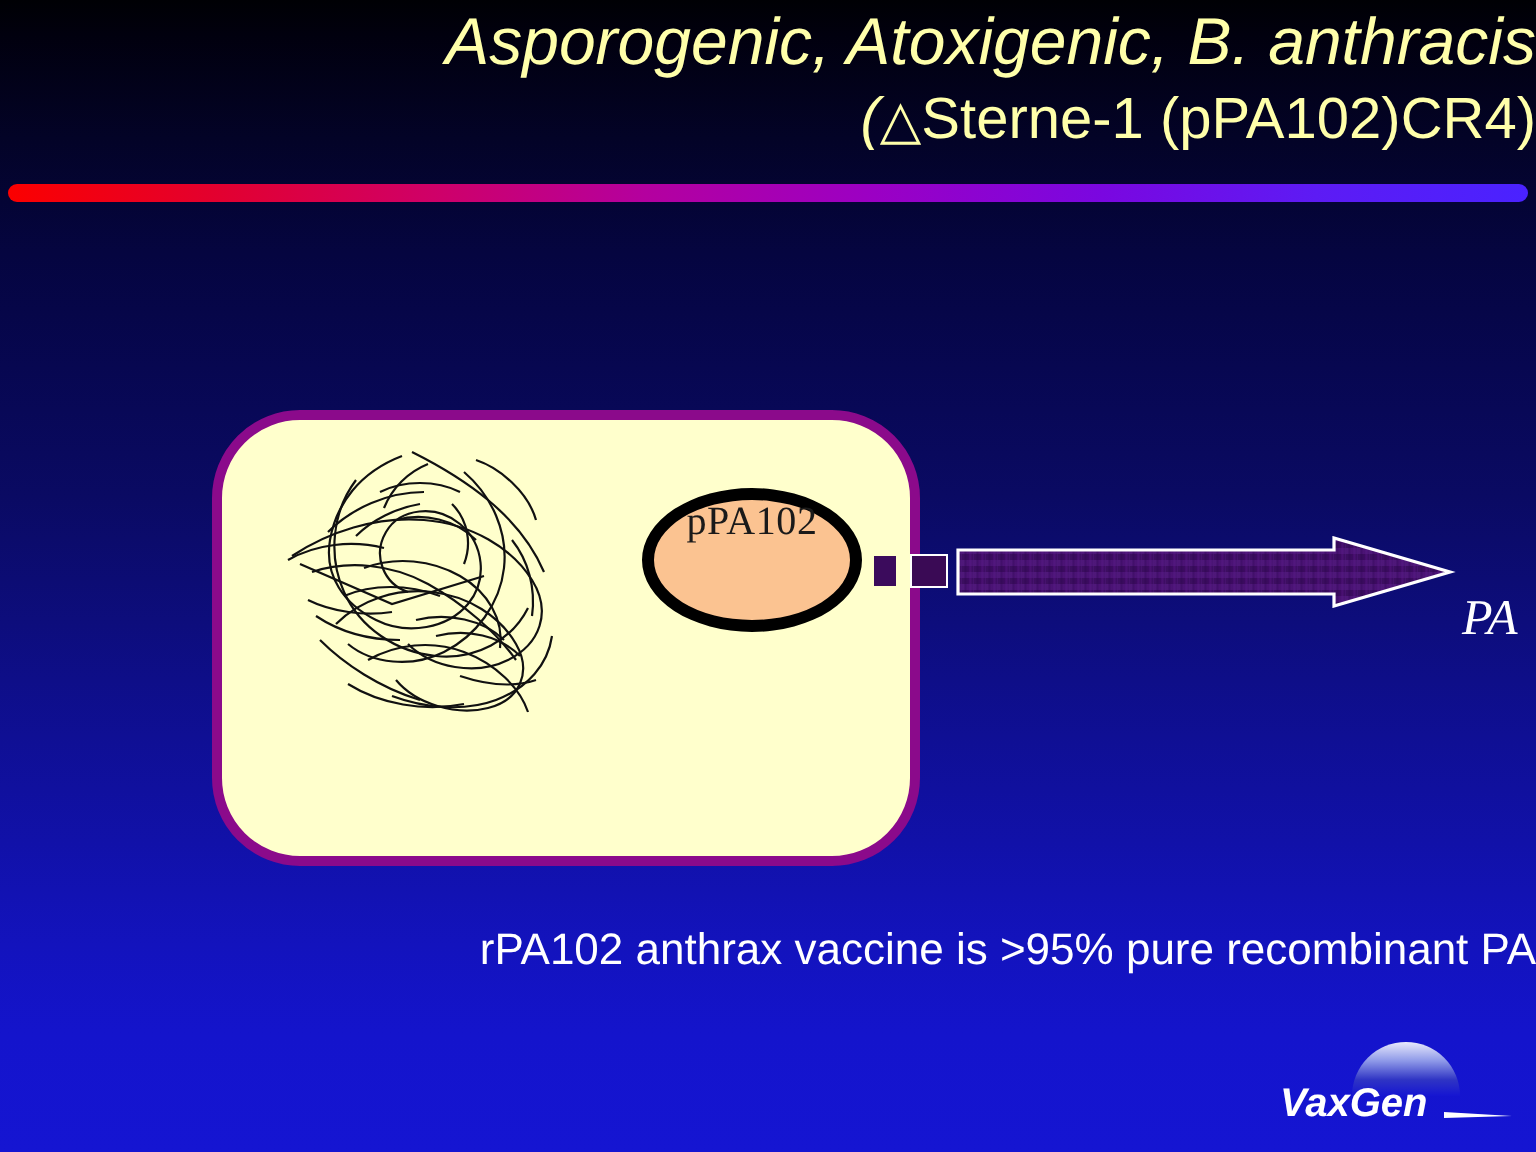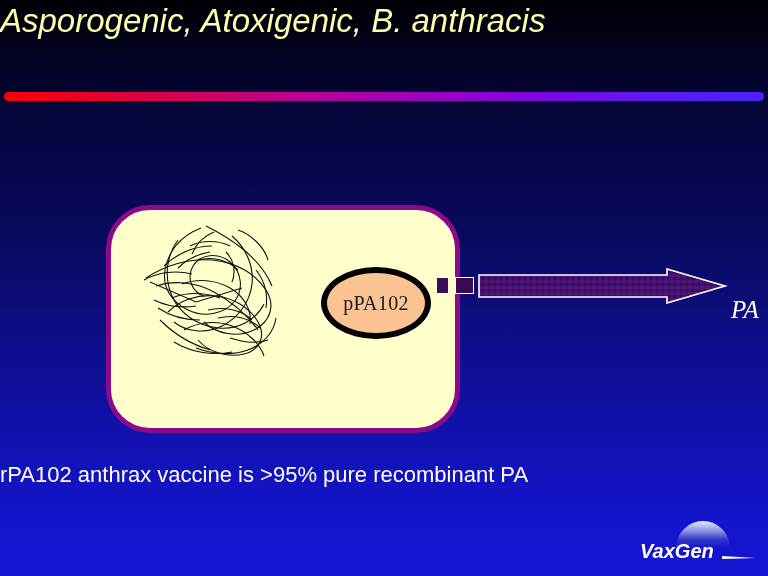--- a/index.html
+++ b/index.html
@@ -27,21 +27,21 @@
         #1414cc 90%,
         #1515d2 100%);
   }
 
   
   .title-block {
     position: absolute;
     left: 0;
     top: 4px;
     width: 768px;
-    text-align: left;
+    text-align: right;
     color: #ffffaa;
     line-height: 1.0;
   }
   .title-line1 {
     font-size: 33px;
     font-style: italic;
     letter-spacing: 0px;
     white-space: nowrap;
   }
   .title-line2 {
@@ -89,29 +89,29 @@
     top: 222px;
     width: 170px;
     height: 142px;
     pointer-events: none;
   }
 
   
   .plasmid {
     position: absolute;
     left: 321px;
-    top: 267px;
+    top: 244px;
     width: 110px;
     height: 72px;
     border-radius: 50%;
     background: #fbc391;
     border: 6px solid #000000;
     box-sizing: border-box;
     display: flex;
-    align-items: center;
+    align-items: flex-start;
     justify-content: center;
   }
   .plasmid-label {
     font-family: "Liberation Serif", serif;
     font-size: 20px;
     color: #1a1a1a;
     letter-spacing: 0.3px;
     white-space: nowrap;
   }
 
@@ -147,21 +147,21 @@
     letter-spacing: 0.5px;
     margin-left: 47px;
   }
 
   
   .caption {
     position: absolute;
     left: 0;
     top: 462px;
     width: 768px;
-    text-align: left;
+    text-align: right;
     color: #ffffff;
     font-size: 22px;
     white-space: nowrap;
   }
 
   
   .logo {
     position: absolute;
     left: 638px;
     top: 518px;
@@ -169,20 +169,21 @@
     height: 52px;
   }
 </style>
 </head>
 <body>
 
 <div id="slide">
 
   <div class="title-block">
     <div class="title-line1">Asporogenic, Atoxigenic, B. anthracis</div>
+    <div class="title-line2"><span class="title-paren">(</span><span class="tri-glyph">△</span><span>Sterne-1 (pPA102)CR4)</span></div>
   </div>
 
   <div class="rule"></div>
 
   <div class="cell"></div>
 
   <svg class="chromosome" viewBox="0 0 170 142">
     <g fill="none" stroke="#111111" stroke-width="1.1">
       <path d="M63,6 C42,14 30,30 27,48 C24,66 34,80 50,88 C66,96 86,92 96,80 C106,68 104,50 92,40 C80,30 62,32 55,44 C48,56 54,70 66,74"></path>
       <path d="M8,56 C26,44 50,36 74,38 C98,40 118,52 128,68 C138,84 132,100 116,108 C100,116 78,112 66,100"></path>

